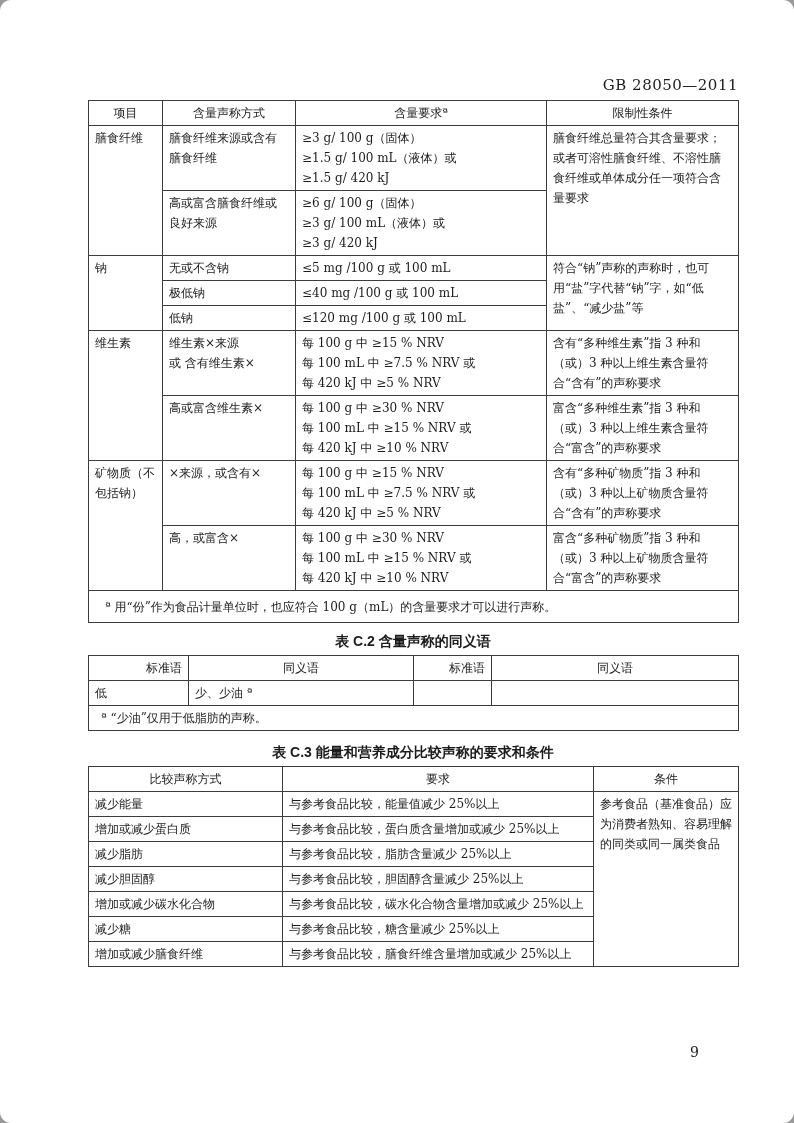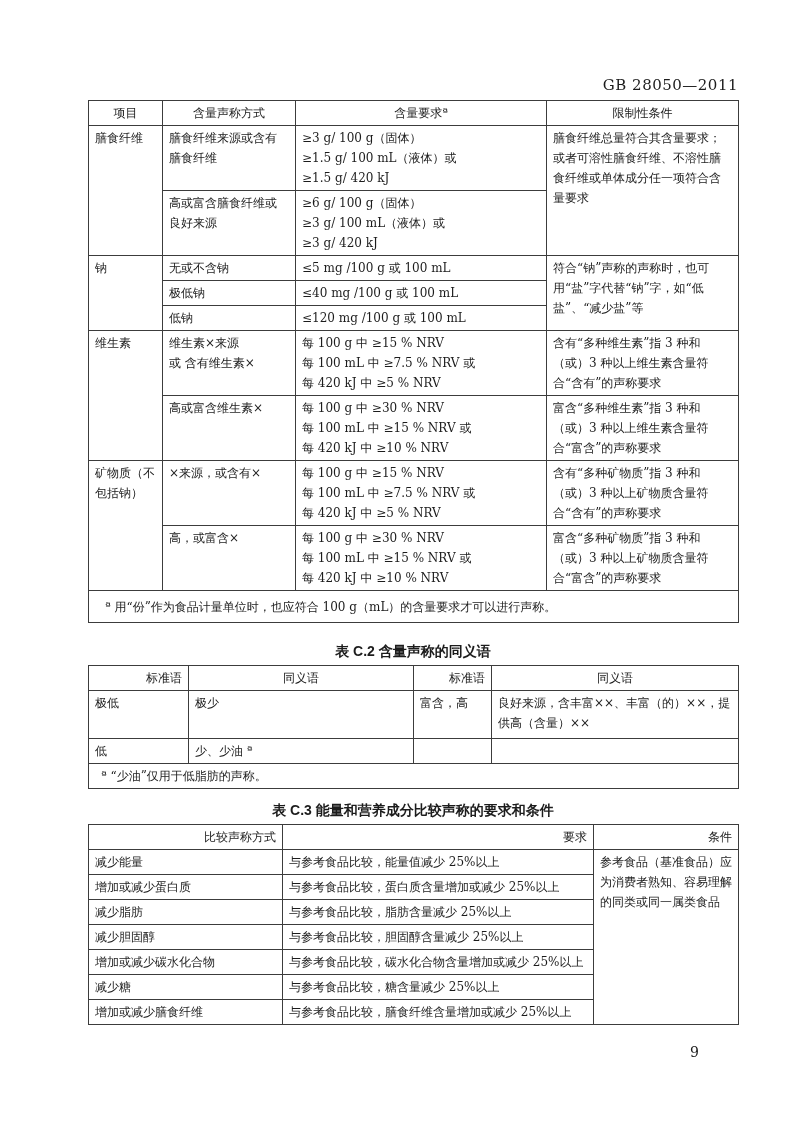--- a/index.html
+++ b/index.html
@@ -4,39 +4,40 @@
 <style>
   * { margin:0; padding:0; box-sizing:border-box; }
   html,body { background:#9a9a9a; }
   .page {
     position:relative;
     width:794px; height:1123px;
     margin:0 auto;
     background:#ffffff;
     font-family:"DejaVu Serif","Liberation Serif",serif;
     color:#1c1c1c;
+    border-radius:11px;
   }
   .content { position:absolute; left:88px; top:0; width:650px; }
 
   .doc-number {
     margin-top:76px;
     text-align:right;
     font-size:15px;
     letter-spacing:0.5px;
   }
 
   .tbl-title {
     text-align:center;
     font-family:"Liberation Sans","DejaVu Sans",sans-serif;
     font-weight:bold;
     font-size:14px;
     line-height:16px;
   }
   .title-c1 { margin-top:7px; }
-  .title-c2 { margin-top:20px; }
+  .title-c2 { margin-top:10px; }
   .title-c3 { margin-top:13px; }
 
   table {
     width:650px;
     border-collapse:collapse;
     table-layout:fixed;
     margin-top:6px;
     font-size:12px;
   }
   td {
@@ -72,21 +73,21 @@
   .c2 tr.hdr td { height:24px; }
   .c2 td { height:25px; }
   .c2 tr.tall td { height:48px; }
   .c2 tr.foot td { height:25px; padding-left:12px; vertical-align:middle; }
 
   
   .c3 col.co1 { width:194px; }
   .c3 col.co2 { width:311px; }
   .c3 col.co3 { width:145px; }
   .c3 td { height:24px; }
-  .c3 tr.hdr td { height:24px;text-align:right; }
+  .c3 tr.hdr td { height:24px; }
 
   .page-number {
     position:absolute;
     left:690px; top:1044px;
     font-size:14px;
   }
 </style>
 </head>
 <body>
 
@@ -192,26 +193,20 @@
           <col class="co3">
           <col class="co4">
         </colgroup>
       <tbody>
       <tr class="hdr">
         <td class="left">标准语</td>
         <td>同义语</td>
         <td class="left">标准语</td>
         <td>同义语</td>
       </tr>
-      <tr class="tall">
-        <td>极低</td>
-        <td>极少</td>
-        <td>富含，高</td>
-        <td>良好来源，含丰富××、丰富（的）××，提供高（含量）××</td>
-      </tr>
       <tr>
         <td>低</td>
         <td>少、少油 ª</td>
         <td></td>
         <td></td>
       </tr>
       <tr class="foot">
         <td colspan="4">ª “少油”仅用于低脂肪的声称。</td>
       </tr>
       </tbody>

